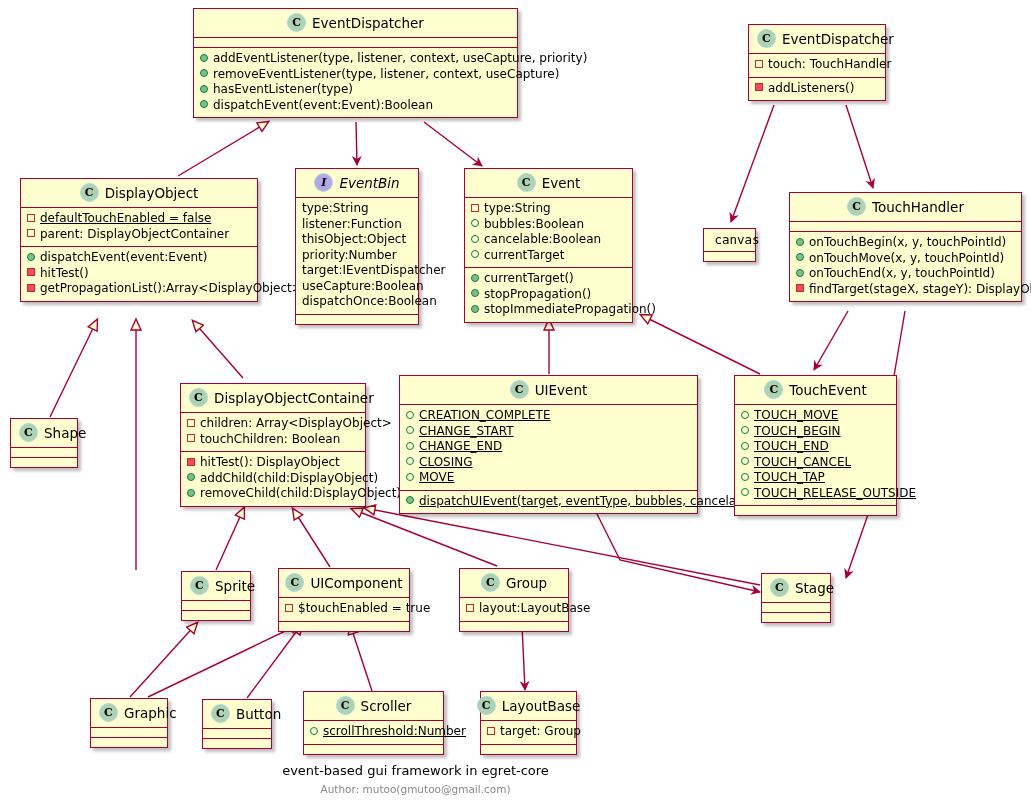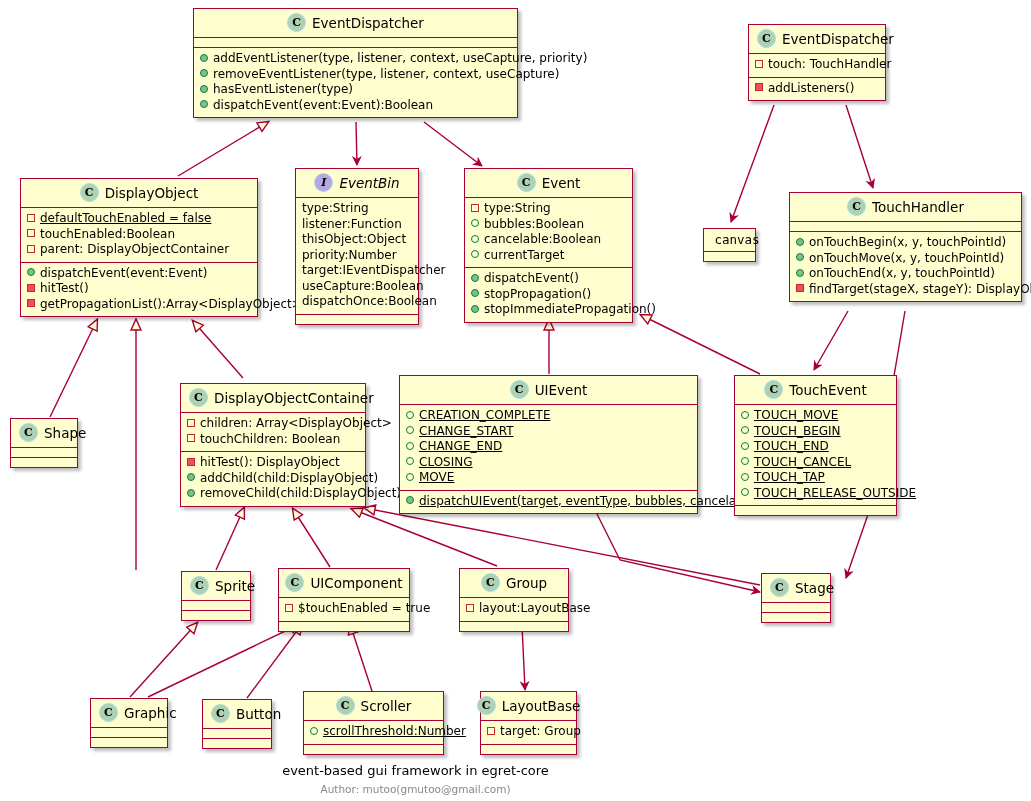--- a/index.html
+++ b/index.html
@@ -255,24 +255,20 @@
       <span class="stereo c">C</span>
       <span>DisplayObject</span>
     </div>
     <div class="compartment">
       <div class="row">
         <span class="mk"><i class="sq-field"></i></span>
         <span class="txt static">defaultTouchEnabled = false</span>
       </div>
       <div class="row">
         <span class="mk"><i class="sq-field"></i></span>
-        <span class="txt">touchEnabled:Boolean</span>
-      </div>
-      <div class="row">
-        <span class="mk"><i class="sq-field"></i></span>
         <span class="txt">parent: DisplayObjectContainer</span>
       </div>
     </div>
     <div class="compartment">
       <div class="row">
         <span class="mk"><i class="ci-pub"></i></span>
         <span class="txt">dispatchEvent(event:Event)</span>
       </div>
       <div class="row">
         <span class="mk"><i class="sq-priv"></i></span>
@@ -335,21 +331,21 @@
         <span class="txt">cancelable:Boolean</span>
       </div>
       <div class="row">
         <span class="mk"><i class="ci-field"></i></span>
         <span class="txt">currentTarget</span>
       </div>
     </div>
     <div class="compartment">
       <div class="row">
         <span class="mk"><i class="ci-pub"></i></span>
-        <span class="txt">dispatchEvent()</span>
+        <span class="txt">currentTarget()</span>
       </div>
       <div class="row">
         <span class="mk"><i class="ci-pub"></i></span>
         <span class="txt">stopPropagation()</span>
       </div>
       <div class="row">
         <span class="mk"><i class="ci-pub"></i></span>
         <span class="txt">stopImmediatePropagation()</span>
       </div>
     </div>

